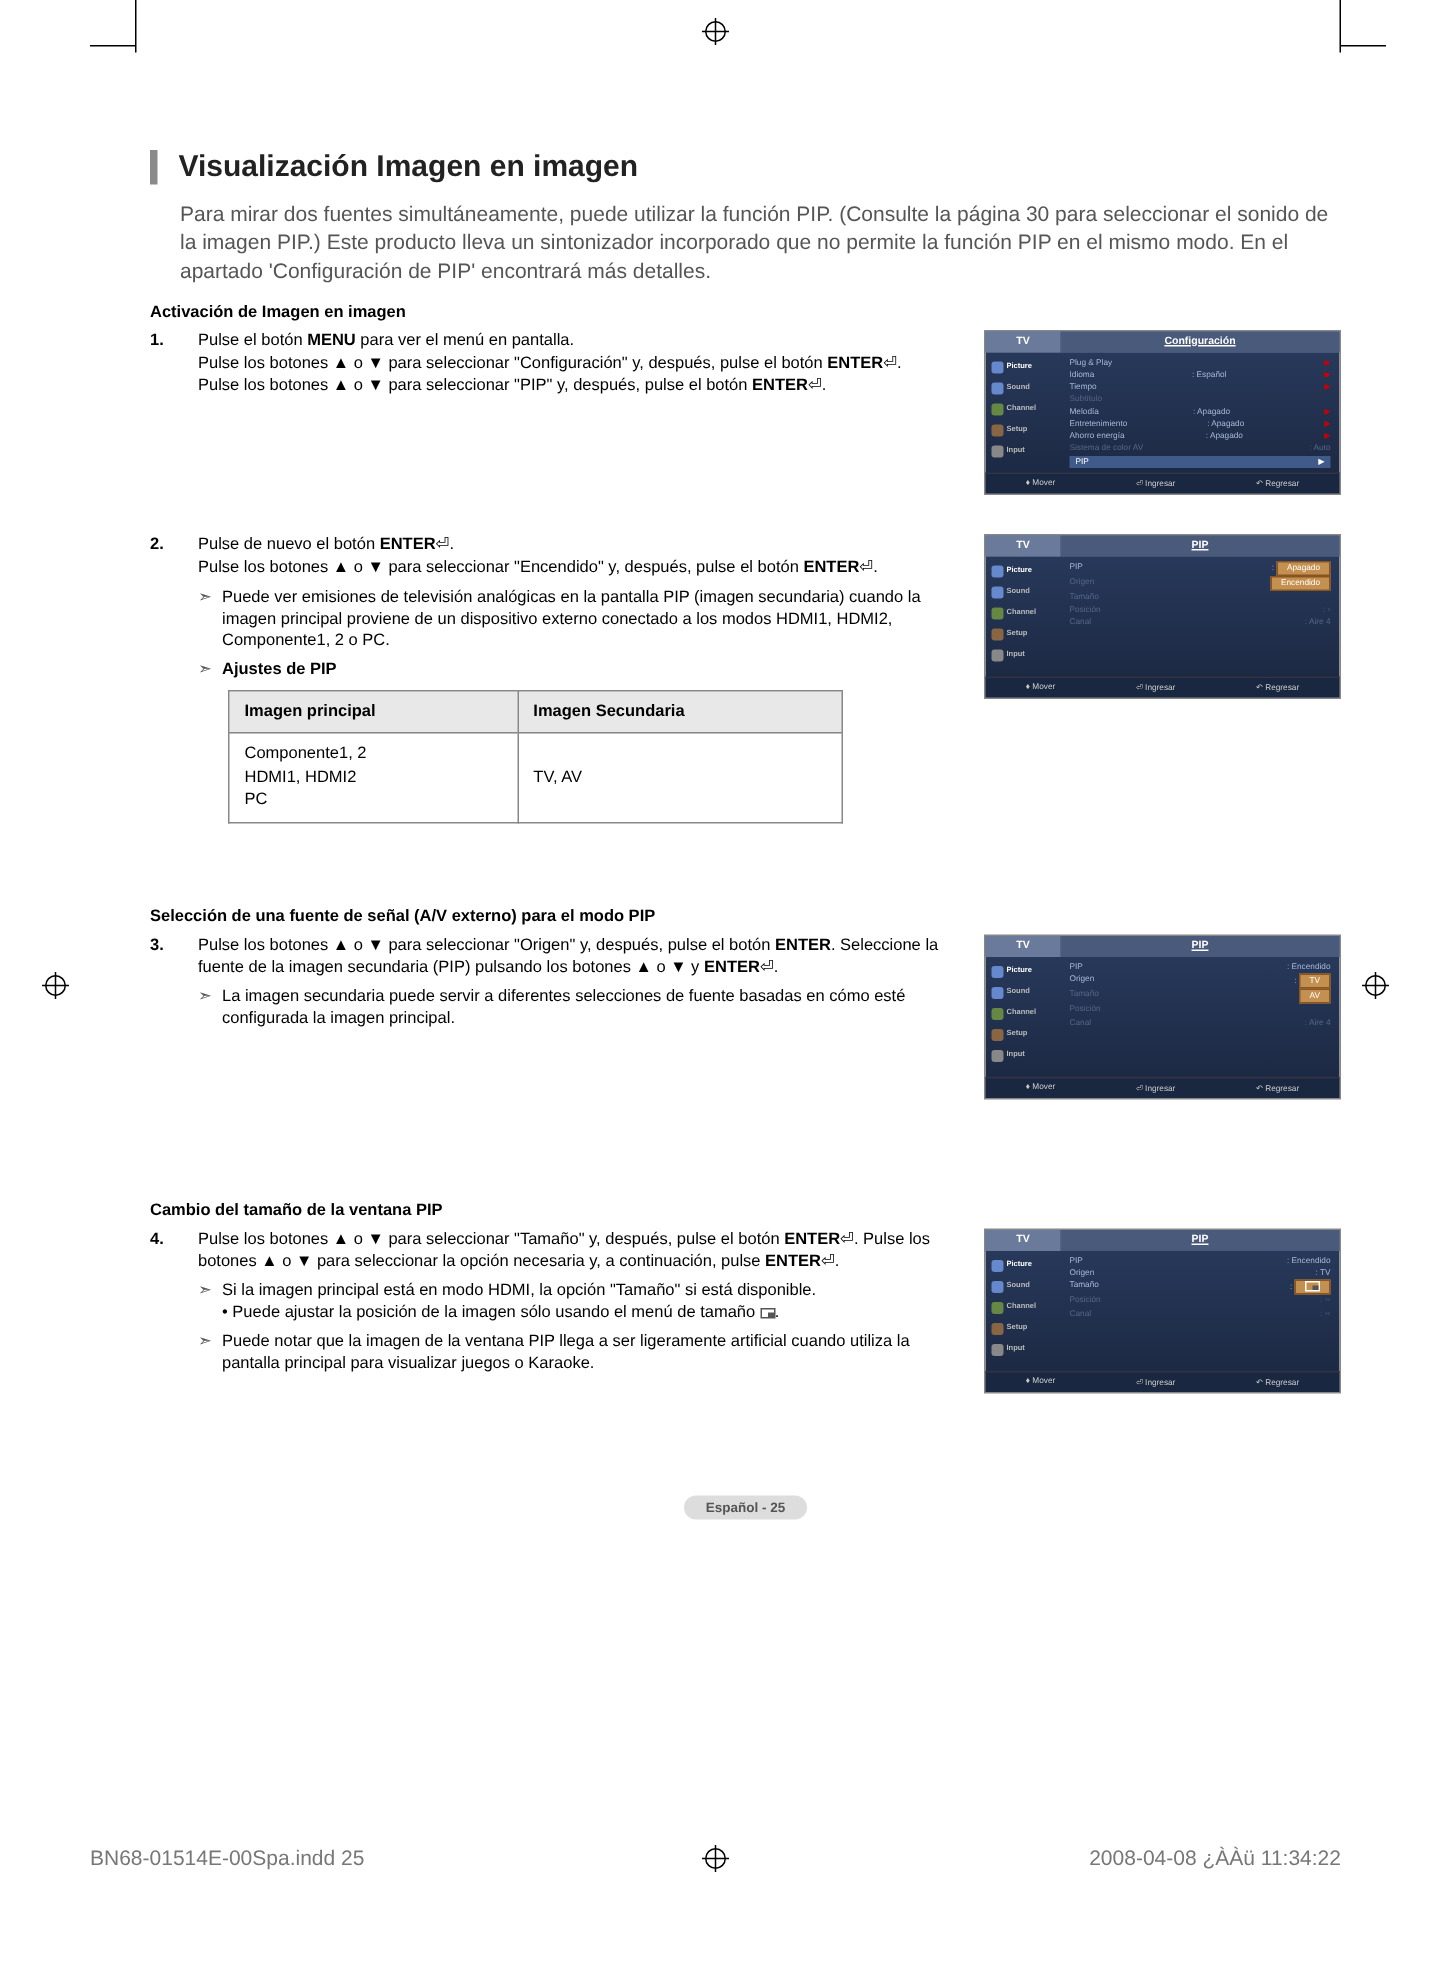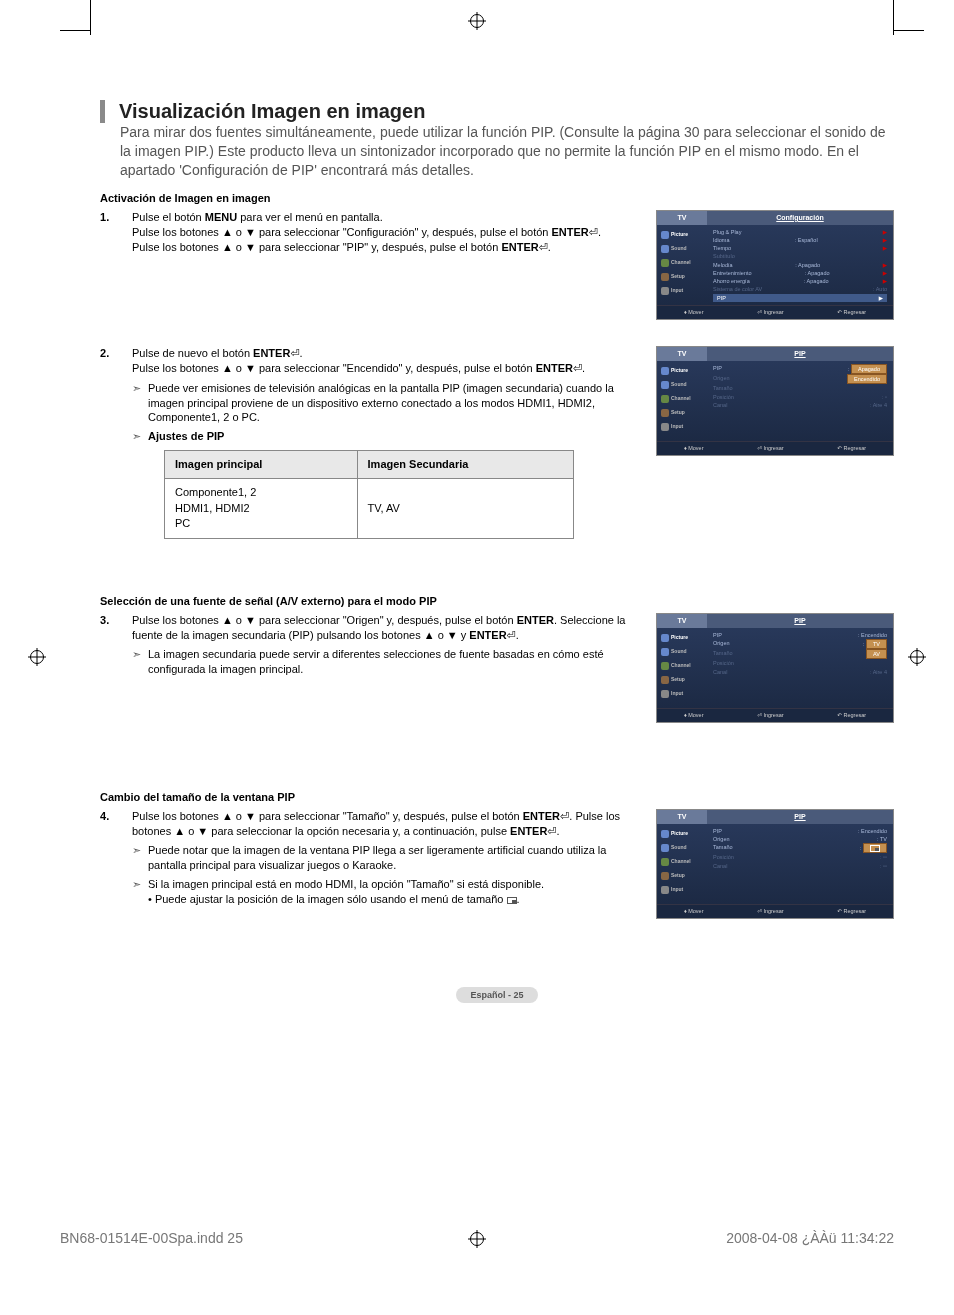--- a/index.html
+++ b/index.html
@@ -1,35 +1,35 @@
 <!DOCTYPE html>
 <html><head>
 <meta charset="utf-8">
 <style>
   *{box-sizing:border-box;margin:0;padding:0}
   body{font-family:Arial,Helvetica,sans-serif;font-size:11px;color:#000;background:#fff;width:954px;margin:0 auto;position:relative}
   .page{padding:100px 60px 40px 100px;min-height:1230px;position:relative}
   .crop-mark{position:absolute;background:#000}
   .crop-t1{top:0;left:90px;width:1px;height:35px}.crop-t2{top:30px;left:60px;width:30px;height:1px}
   .crop-t3{top:0;right:60px;width:1px;height:35px}.crop-t4{top:30px;right:30px;width:30px;height:1px}
-  .title-bar{border-left:5px solid #8a8a8a;padding-left:14px;}
+  .title-bar{border-left:5px solid #8a8a8a;padding-left:14px;margin-bottom:10px}
   .title-bar h1{font-size:20px;font-weight:bold;color:#222}
   .intro{color:#555;font-size:14px;line-height:1.35;margin-bottom:12px;padding-left:20px}
   .sub-head{font-size:11px;font-weight:bold;margin:6px 0 6px 0}
   .columns{display:flex;gap:20px;align-items:flex-start;margin-bottom:18px}
   .left-col{flex:1}
   .right-col{width:238px;flex-shrink:0}
   ol.steps{list-style:none;counter-reset:step}
   ol.steps>li{counter-increment:step;position:relative;padding-left:32px;margin-bottom:8px;line-height:1.4}
   ol.steps>li:before{content:counter(step)".";position:absolute;left:0;font-weight:bold}
   .bullets{list-style:none;margin-top:4px}
   .bullets>li{position:relative;padding-left:16px;margin-bottom:4px;line-height:1.35}
   .bullets>li:before{content:"➣";position:absolute;left:0;color:#555}
   .bold{font-weight:bold}
-  table.pip-table{border-collapse:collapse;width:410px;margin:6px 0 6px 32px;font-size:11px}
+  table.pip-table{border-collapse:collapse;width:410px;margin:6px 0 6px 20px;font-size:11px}
   table.pip-table th,table.pip-table td{border:1px solid #888;padding:6px 10px;text-align:left;vertical-align:top}
   table.pip-table th{background:#e8e8e8;font-weight:bold}
   .osd{width:238px;border:1px solid #888;background:linear-gradient(#2a3b5e,#1a2740);color:#fff;font-size:6px;position:relative;margin-bottom:8px}
   .osd-header{display:flex;height:14px;background:#5a6a8a;font-weight:bold;font-size:7px}
   .osd-header .tv{width:50px;text-align:center;line-height:14px;background:#6a7a9a}
   .osd-header .ttl{flex:1;text-align:center;line-height:14px;background:#4a5a7a;text-decoration:underline}
   .osd-body{display:flex;min-height:80px}
   .osd-side{width:50px;padding:3px 0}
   .side-item{height:14px;line-height:11px;padding-left:4px;display:flex;align-items:center;gap:2px;font-size:5px;font-weight:bold;color:#bbb}
   .side-item.active{color:#fff}
@@ -330,22 +330,22 @@
 
   
   <br><br><br>
   <p class="sub-head">Cambio del tamaño de la ventana PIP</p>
   <div class="columns">
     <div class="left-col">
       <ol class="steps" style="counter-reset:step 3">
         <li>
           <span>Pulse los botones ▲ o ▼ para seleccionar "Tamaño" y, después, pulse el botón </span><span class="bold">ENTER</span>⏎<span>. Pulse los botones ▲ o ▼ para seleccionar la opción necesaria y, a continuación, pulse </span><span class="bold">ENTER</span>⏎.
           <ul class="bullets">
+            <li><span>Si la imagen principal está en modo HDMI, la opción "Tamaño" si está disponible.</span><br><span>• Puede ajustar la posición de la imagen sólo usando el menú de tamaño </span><span class="pipico"></span>.</li>
             <li>Puede notar que la imagen de la ventana PIP llega a ser ligeramente artificial cuando utiliza la pantalla principal para visualizar juegos o Karaoke.</li>
-            <li><span>Si la imagen principal está en modo HDMI, la opción "Tamaño" si está disponible.</span><br><span>• Puede ajustar la posición de la imagen sólo usando el menú de tamaño </span><span class="pipico"></span>.</li>
           </ul>
         </li>
       </ol>
     </div>
     <div class="right-col">
 
       <div class="osd">
         <div class="osd-header">
             <div class="tv">TV</div>
             <div class="ttl">PIP</div>

